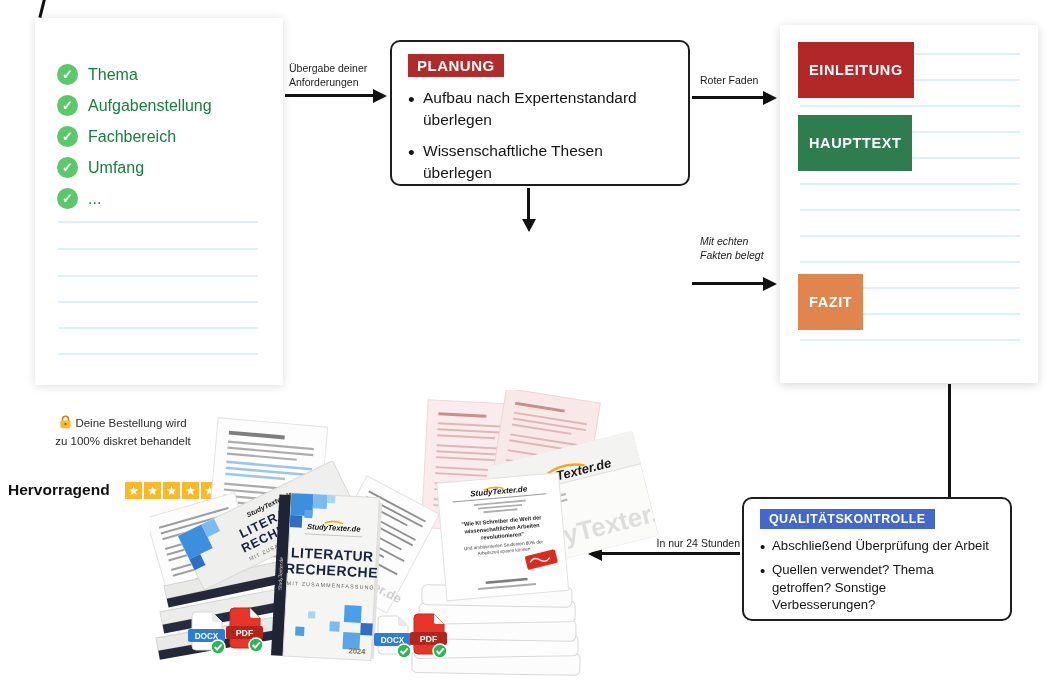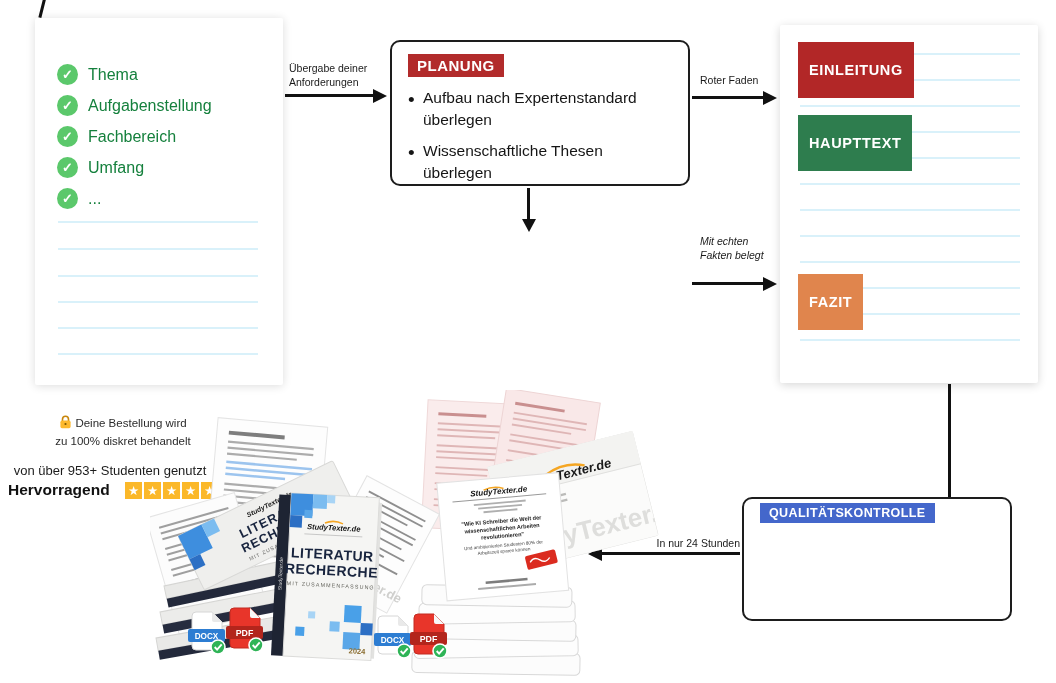--- a/index.html
+++ b/index.html
@@ -149,41 +149,44 @@
     <div class="doc-rule" style="top:262px"></div>
     <div class="doc-rule" style="top:288px"></div>
     <div class="doc-rule" style="top:314px"></div>
     <span class="doc-badge einleitung">EINLEITUNG</span>
     <span class="doc-badge haupttext">HAUPTTEXT</span>
     <span class="doc-badge fazit">FAZIT</span>
   </section>
 
   <div class="vline" style="left:948px; top:384px; height:113px;"></div>
 
-  <section class="flow-box quality-box" style="left:742px; top:497px; width:270px; height:124px; padding-top:4px;">
+  <section class="flow-box quality-box" style="left:742px; top:497px; width:270px; height:124px; padding-top:10px;">
     <span class="badge bg-quality">QUALITÄTSKONTROLLE</span>
+    <div class="bullets" style="margin-top:8px">
+      <div class="bullet">Abschließend Überprüfung der Arbeit</div>
+      <div class="bullet">Quellen verwendet? Thema getroffen? Sonstige Verbesserungen?</div>
+    </div>
   </section>
 
   <div class="arrow-label" style="left:642px; top:537px; width:98px; text-align:right;">
     <span>In nur 24 Stunden</span>
   </div>
   <div class="hline" style="left:600px; top:552px; width:140px;"></div>
   <div class="head-left" style="left:588px; top:546.5px;"></div>
 
   <div class="discreet">
     <span class="lock">
       <svg width="13" height="14" viewBox="0 0 13 14">
           <path d="M3.5 6V4.2a3 3 0 0 1 6 0V6" fill="none" stroke="#C8860B" stroke-width="1.6"></path>
           <rect x="1.4" y="5.6" width="10.2" height="7.6" rx="1.6" fill="#FDB92E"></rect>
           <circle cx="6.5" cy="9" r="1.1" fill="#7A5800"></circle>
         </svg>
     </span><span>Deine Bestellung wird</span><br>
     <span>zu 100% diskret behandelt</span>
   </div>
-  <div class="students">von über 953+ Studenten genutzt</div>
   <div class="rating">
     <span class="rating-word">Hervorragend</span>
     <span class="stars">
       <span class="star-tile">
           <span>★</span>
         </span>
       <span class="star-tile">
           <span>★</span>
         </span>
       <span class="star-tile">

